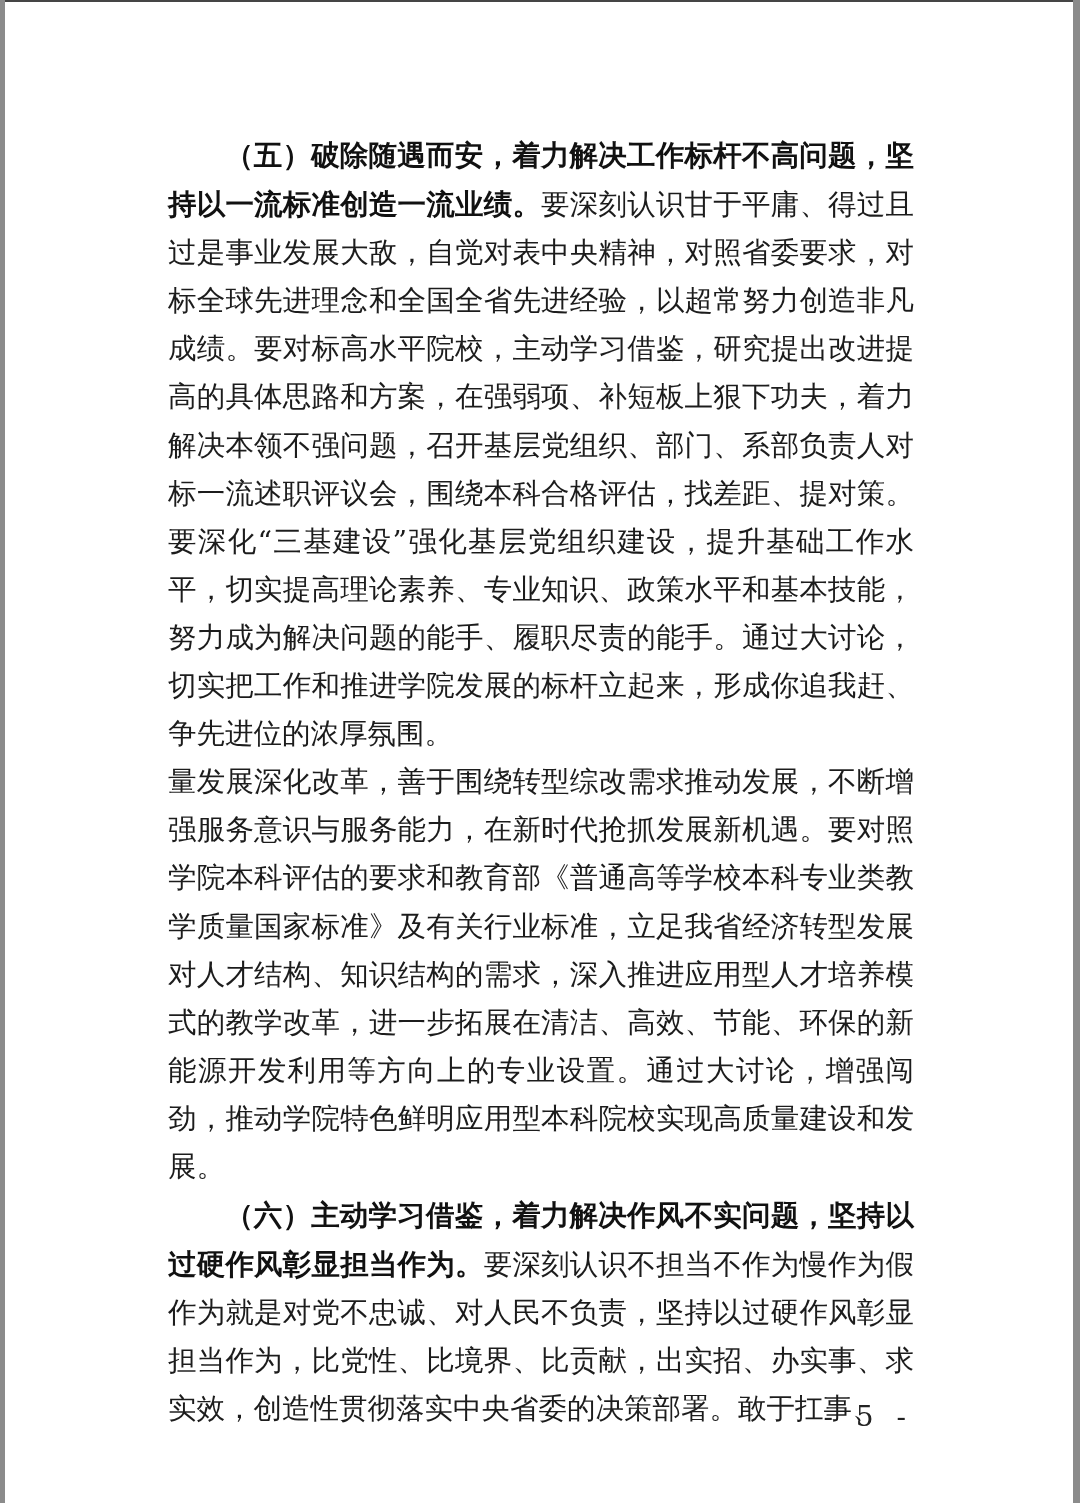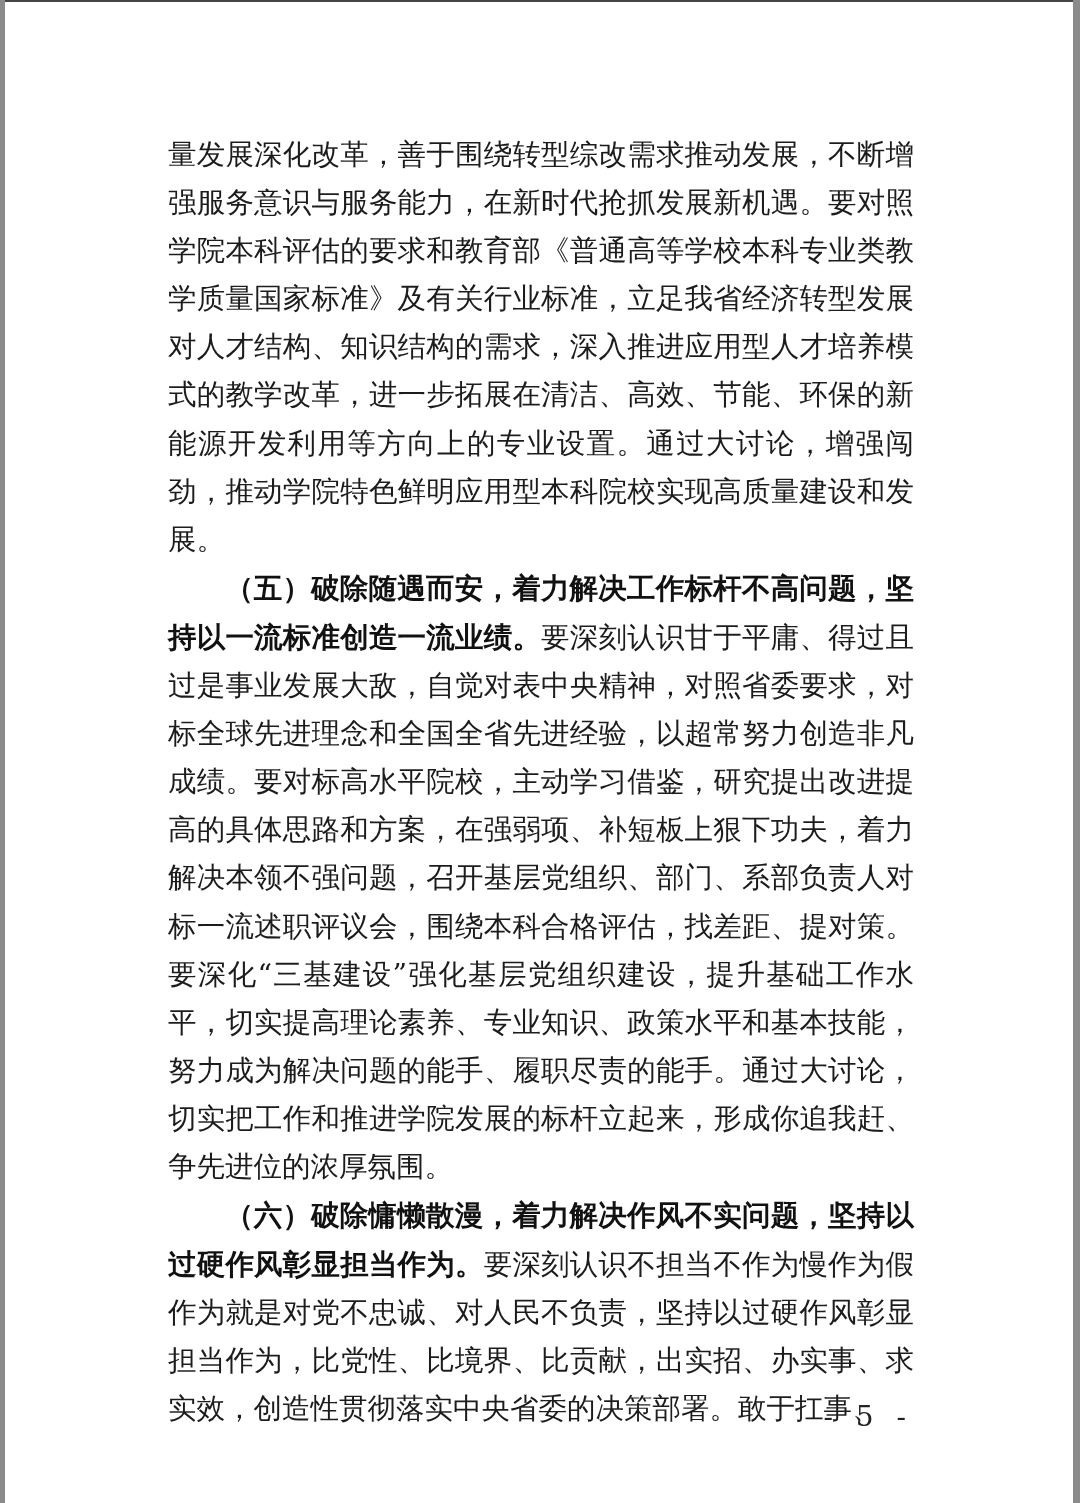--- a/index.html
+++ b/index.html
@@ -58,21 +58,21 @@
 </style>
 </head>
 <body>
 
 <div class="page">
   <div class="topline"></div>
   <div class="edge left"></div>
   <div class="edge right"></div>
 
   <main class="content">
+    <p class="para indent"><span class="lead-bold">（五）破除随遇而安，着力解决工作标杆不高问题，坚持以一流标准创造一流业绩。</span><span>要深刻认识甘于平庸、得过且过是事业发展大敌，自觉对表中央精神，对照省委要求，对标全球先进理念和全国全省先进经验，以超常努力创造非凡成绩。要对标高水平院校，主动学习借鉴，研究提出改进提高的具体思路和方案，在强弱项、补短板上狠下功夫，着力解决本领不强问题，召开基层党组织、部门、系部负责人对标一流述职评议会，围绕本科合格评估，找差距、提对策。要深化“三基建设”强化基层党组织建设，提升基础工作水平，切实提高理论素养、专业知识、政策水平和基本技能，努力成为解决问题的能手、履职尽责的能手。通过大讨论，切实把工作和推进学院发展的标杆立起来，形成你追我赶、争先进位的浓厚氛围。</span></p>
+
     <p class="para">量发展深化改革，善于围绕转型综改需求推动发展，不断增强服务意识与服务能力，在新时代抢抓发展新机遇。要对照学院本科评估的要求和教育部《普通高等学校本科专业类教学质量国家标准》及有关行业标准，立足我省经济转型发展对人才结构、知识结构的需求，深入推进应用型人才培养模式的教学改革，进一步拓展在清洁、高效、节能、环保的新能源开发利用等方向上的专业设置。通过大讨论，增强闯劲，推动学院特色鲜明应用型本科院校实现高质量建设和发展。</p>
 
-    <p class="para indent"><span class="lead-bold">（五）破除随遇而安，着力解决工作标杆不高问题，坚持以一流标准创造一流业绩。</span><span>要深刻认识甘于平庸、得过且过是事业发展大敌，自觉对表中央精神，对照省委要求，对标全球先进理念和全国全省先进经验，以超常努力创造非凡成绩。要对标高水平院校，主动学习借鉴，研究提出改进提高的具体思路和方案，在强弱项、补短板上狠下功夫，着力解决本领不强问题，召开基层党组织、部门、系部负责人对标一流述职评议会，围绕本科合格评估，找差距、提对策。要深化“三基建设”强化基层党组织建设，提升基础工作水平，切实提高理论素养、专业知识、政策水平和基本技能，努力成为解决问题的能手、履职尽责的能手。通过大讨论，切实把工作和推进学院发展的标杆立起来，形成你追我赶、争先进位的浓厚氛围。</span></p>
-
-    <p class="para indent"><span class="lead-bold">（六）破除慵懒散漫，着力解决作风不实问题，坚持以过硬作风彰显担当作为。</span><span>要深刻认识不担当不作为慢作为假作为就是对党不忠诚、对人民不负责，坚持以过硬作风彰显担当作为，比党性、比境界、比贡献，出实招、办实事、求实效，创造性贯彻落实中央省委的决策部署。敢于扛事、</span></p>
+    <p class="para indent"><span class="lead-bold">（六）主动学习借鉴，着力解决作风不实问题，坚持以过硬作风彰显担当作为。</span><span>要深刻认识不担当不作为慢作为假作为就是对党不忠诚、对人民不负责，坚持以过硬作风彰显担当作为，比党性、比境界、比贡献，出实招、办实事、求实效，创造性贯彻落实中央省委的决策部署。敢于扛事、</span></p>
   </main>
 
   <div class="pagenum">- 5 -</div>
 </div>
 
 </body></html>

